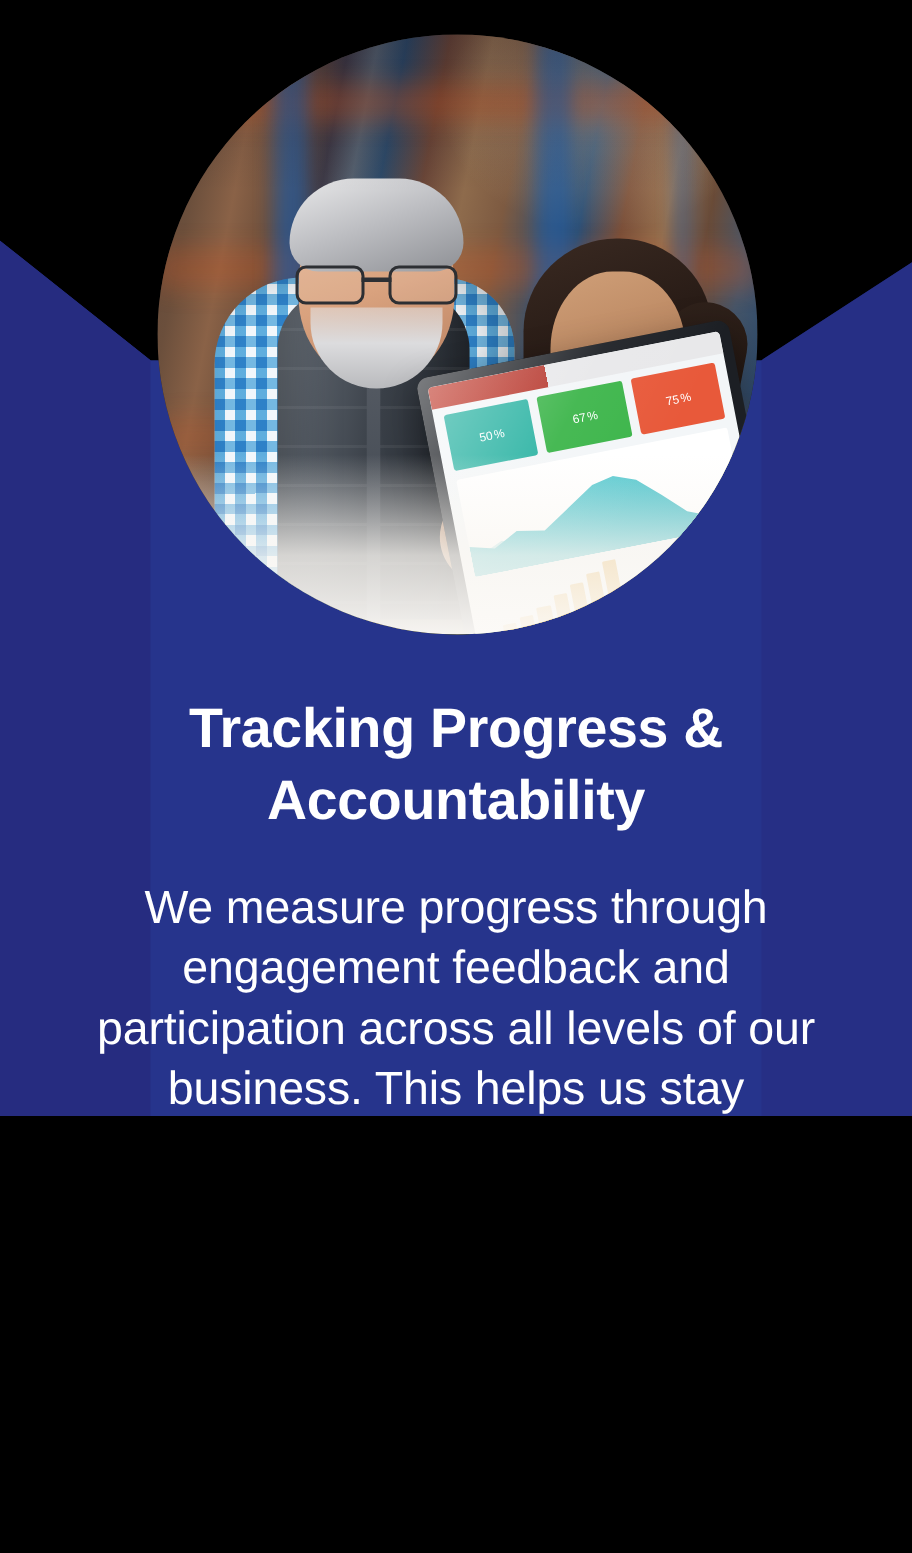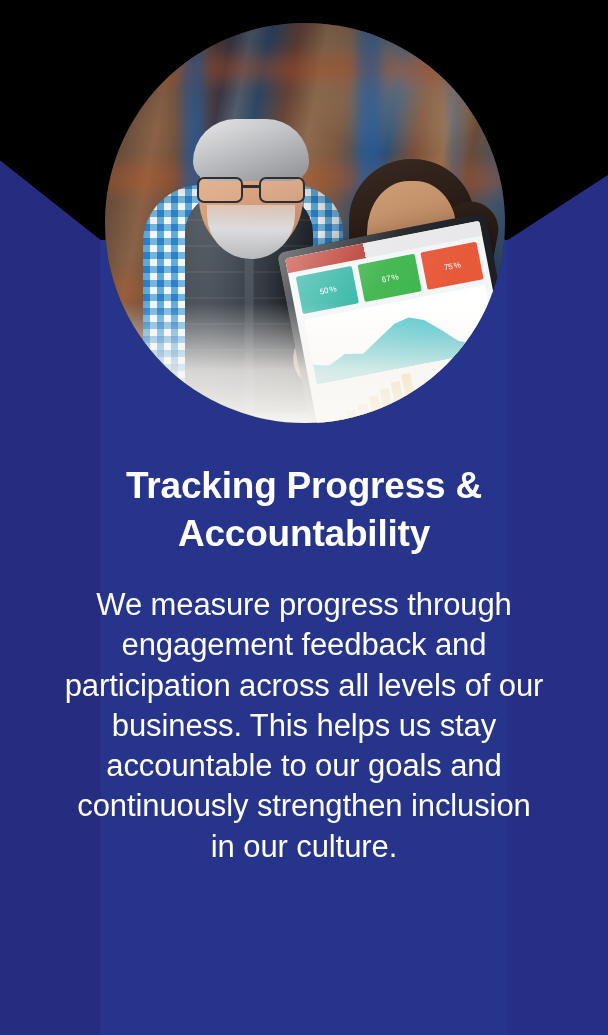--- a/index.html
+++ b/index.html
@@ -7,21 +7,21 @@
     margin: 0;
     padding: 0;
     background: #000000;
   }
   body {
     font-family: "Liberation Sans", sans-serif;
   }
   #card {
     position: relative;
     width: 608px;
-    height: 1035px;
+    height: 744px;
     overflow: hidden;
     background: #000000;
     text-decoration: underline;
   }
 
   
   .backdrop {
     position: absolute;
     left: 0;
     top: 0;

